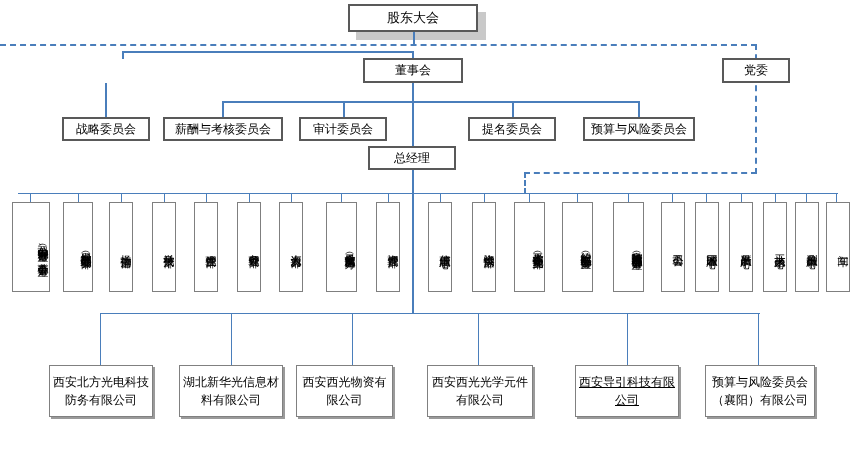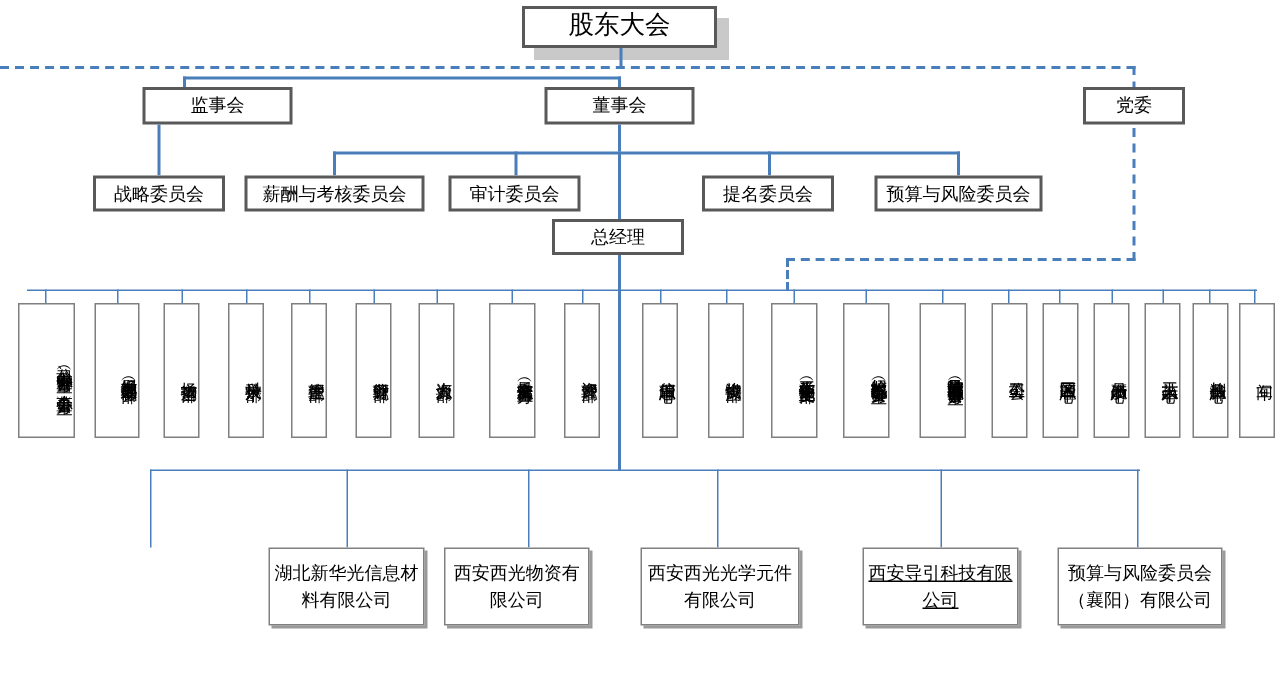--- a/index.html
+++ b/index.html
@@ -33,21 +33,21 @@
   .bx.strong{border:2px solid #595959;}
   
   .shadow{
     position:absolute;
     background:#c9c9c9;
   }
   .bx.h{ 
     font-size:12px;
     padding:0 4px;
   }
-  .bx.root{font-size:17px;}
+  .bx.root{font-size:13px;}
   .bx.sub{
     font-size:12px;
     padding:2px 3px;
     line-height:1.5;
     border:1px solid #808080;
   }
   .bx.sub.sh{box-shadow:2px 2px 0 0 #9a9a9a;}
 
   
   .bx.v{
@@ -73,21 +73,20 @@
 
   <div class="dsh-h" style="left:0px;top:44px;width:757px;"></div>
   <div class="dsh-v" style="left:755px;top:44px;height:130px;"></div>
   <div class="dsh-h" style="left:524px;top:172px;width:233px;"></div>
   <div class="dsh-v" style="left:524px;top:172px;height:22px;"></div>
 
   <div class="ln lnh" style="left:122px;top:51px;width:292px;height:2px;"></div>
   <div class="ln lnv" style="left:122px;top:51px;width:2px;height:8px;"></div>
   <div class="ln lnv" style="left:412px;top:51px;width:2px;height:8px;"></div>
 
-  <div class="bx strong h" style="left:95px;top:58px;width:100px;height:25px;">监事会</div>
 
   <div class="bx strong h" style="left:363px;top:58px;width:100px;height:25px;">董事会</div>
 
   <div class="bx strong h" style="left:722px;top:58px;width:68px;height:25px;">党委</div>
 
   <div class="ln lnv" style="left:105px;top:83px;width:2px;height:34px;"></div>
 
   <div class="ln lnv" style="left:412px;top:83px;width:2px;height:18px;"></div>
   <div class="ln lnh" style="left:222px;top:101px;width:418px;height:2px;"></div>
   <div class="ln lnv" style="left:222px;top:101px;width:2px;height:16px;"></div>
@@ -154,19 +153,20 @@
   <div class="ln lnv" style="left:412px;top:194px;width:2px;height:120px;"></div>
   <div class="ln lnh" style="left:100px;top:313px;width:660px;height:1px;"></div>
 
   <div class="ln lnv" style="left:100px;top:313px;height:52px;"></div>
   <div class="ln lnv" style="left:231px;top:313px;height:52px;"></div>
   <div class="ln lnv" style="left:352px;top:313px;height:52px;"></div>
   <div class="ln lnv" style="left:478px;top:313px;height:52px;"></div>
   <div class="ln lnv" style="left:627px;top:313px;height:52px;"></div>
   <div class="ln lnv" style="left:758px;top:313px;height:52px;"></div>
 
+  <div class="bx sub sh" style="left:49px;top:365px;width:104px;height:52px;">西安北方光电科技防务有限公司</div>
   <div class="bx sub sh" style="left:179px;top:365px;width:104px;height:52px;">湖北新华光信息材料有限公司</div>
   <div class="bx sub sh" style="left:296px;top:365px;width:97px;height:52px;font-family:Liberation Serif, serif;">西安西光物资有限公司</div>
   <div class="bx sub sh" style="left:427px;top:365px;width:106px;height:52px;">西安西光光学元件有限公司</div>
   <div class="bx sub sh" style="left:575px;top:365px;width:104px;height:52px;text-decoration:underline;">西安导引科技有限公司</div>
   <div class="bx sub sh" style="left:705px;top:365px;width:110px;height:52px;">预算与风险委员会（襄阳）有限公司</div>
 
 </div>
 
 </body></html>

